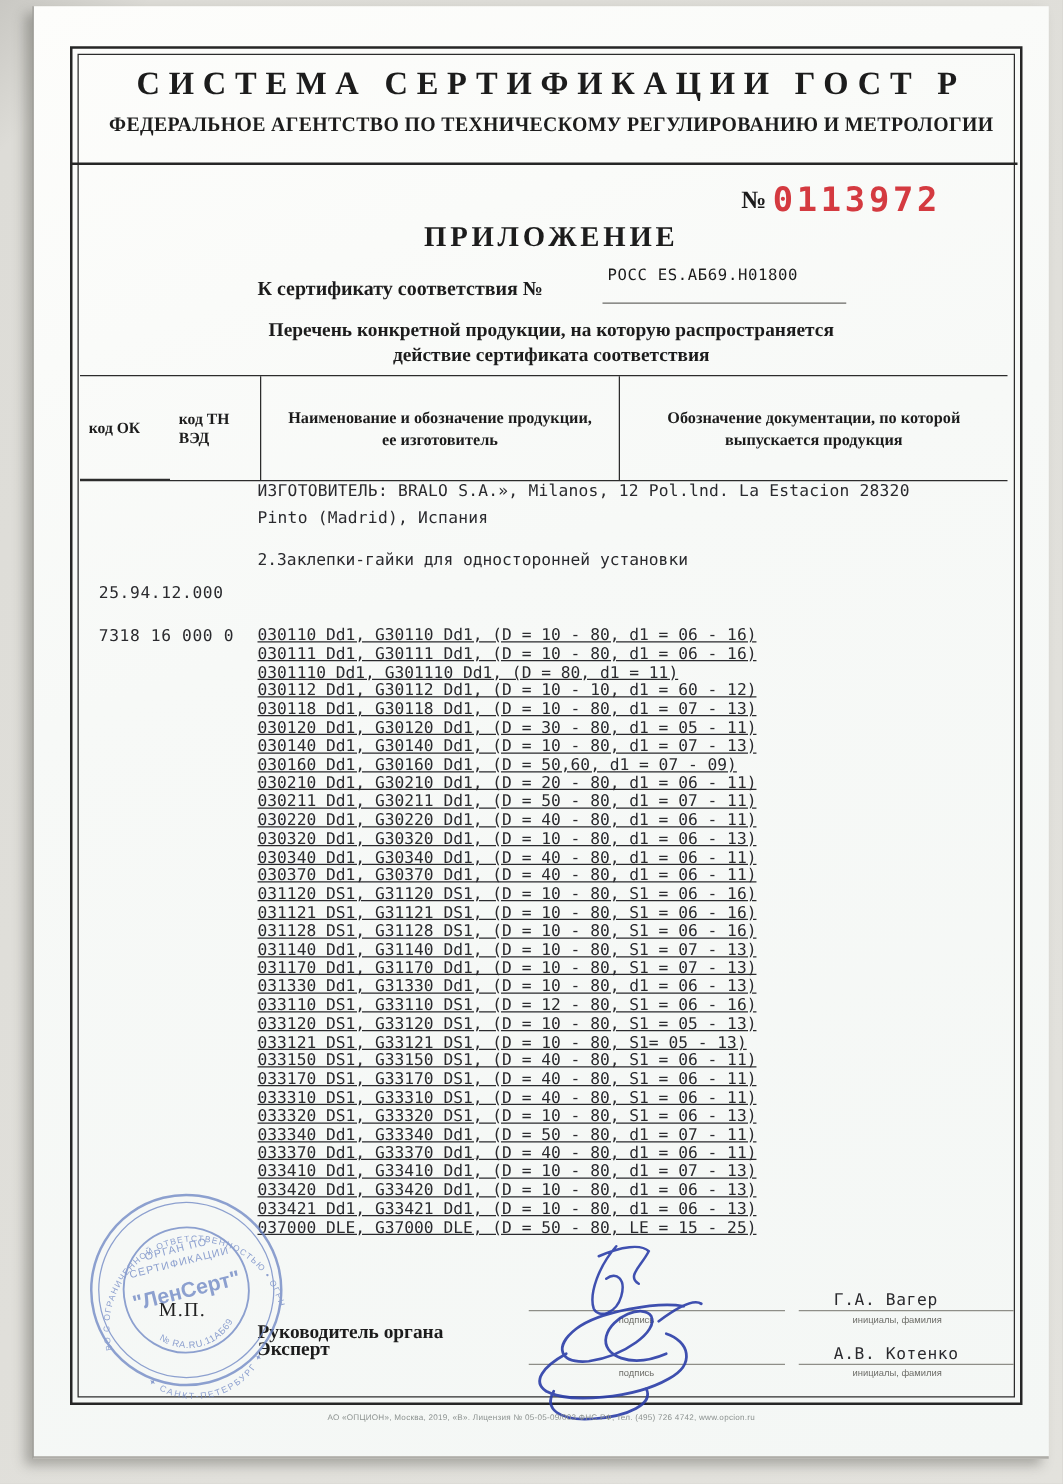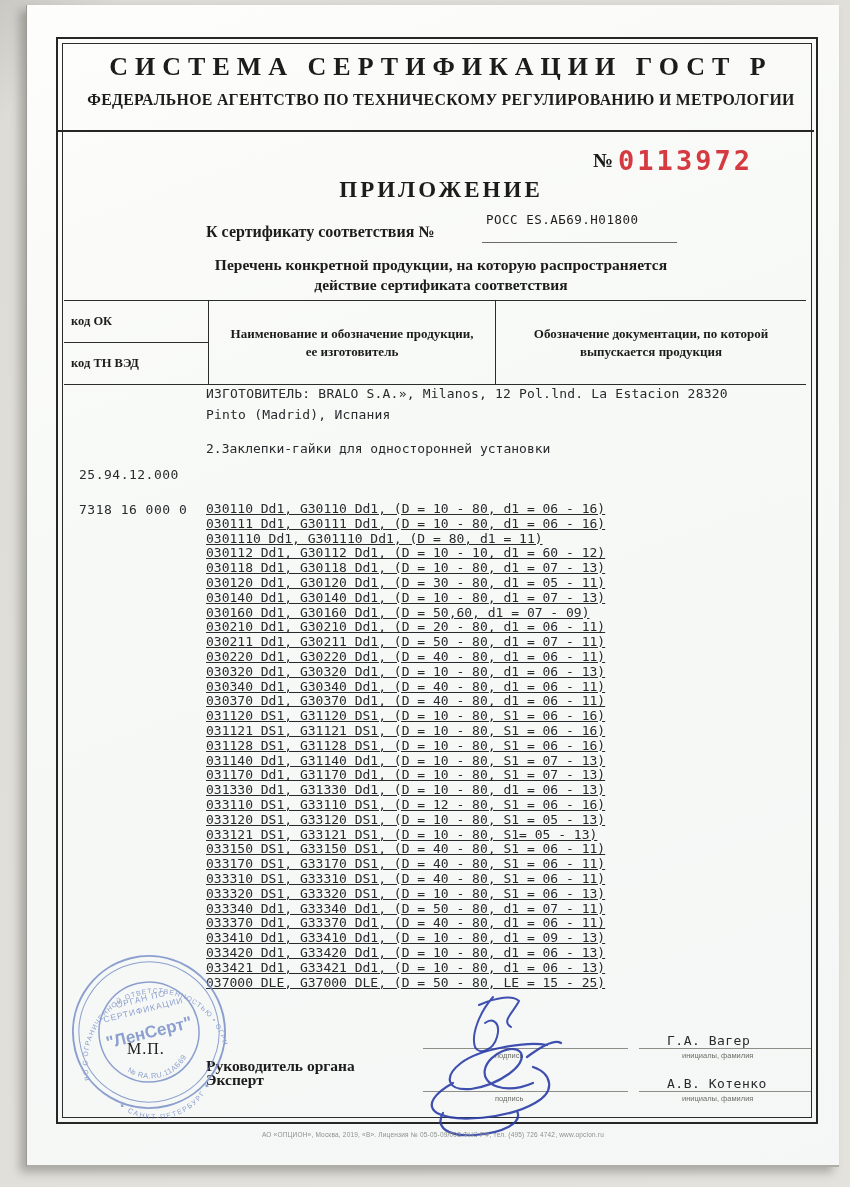--- a/index.html
+++ b/index.html
@@ -28,21 +28,21 @@
                   font-size:27px;color:#d43a40;letter-spacing:3px;vertical-align:-3px;}
   .h-prilozhenie{font-weight:bold;font-size:23px;letter-spacing:3px;}
   .cert-label{font-weight:bold;font-size:16px;}
   .mono{font-family:"DejaVu Sans Mono",monospace;}
   .cert-val{font-size:12.5px;letter-spacing:.5px;}
   .cert-underline{border-bottom:1px solid #6a6a66;height:1px;}
   .desc{font-weight:bold;font-size:15.5px;line-height:20px;}
 
   .tbl{position:absolute;left:37px;top:295px;width:742px;height:83px;
        border-top:1.5px solid #2c2c2c;border-bottom:1.5px solid #2c2c2c;display:flex;}
-  .tbl .c1{width:144px;border-right:1px solid #2c2c2c;display:flex;flex-direction:column;
+  .tbl .c1{width:144px;border-right:1px solid #2c2c2c;display:flex;flex-direction:row;
            font-weight:bold;font-size:12.5px;}
   .tbl .c1 .half{flex:1;display:flex;align-items:center;padding-left:7px;}
   .tbl .c1 .half:first-child{border-bottom:1px solid #2c2c2c;}
   .tbl .c2{width:287px;border-right:1px solid #2c2c2c;display:flex;align-items:center;
            justify-content:center;text-align:center;font-weight:bold;font-size:13px;line-height:18px;padding:0 18px;box-sizing:border-box;}
   .tbl .c3{flex:1;display:flex;align-items:center;justify-content:center;text-align:center;
            font-weight:bold;font-size:13px;line-height:18px;padding:0 14px;box-sizing:border-box;}
 
   .body-mono{font-family:"DejaVu Sans Mono",monospace;font-size:13px;color:#2a2a2e;}
   .manu{line-height:21px;letter-spacing:.2px;}
@@ -135,21 +135,21 @@
         <div class="product-line">031330 Dd1, G31330 Dd1, (D = 10 - 80, d1 = 06 - 13)</div>
         <div class="product-line">033110 DS1, G33110 DS1, (D = 12 - 80, S1 = 06 - 16)</div>
         <div class="product-line">033120 DS1, G33120 DS1, (D = 10 - 80, S1 = 05 - 13)</div>
         <div class="product-line">033121 DS1, G33121 DS1, (D = 10 - 80, S1= 05 - 13)</div>
         <div class="product-line">033150 DS1, G33150 DS1, (D = 40 - 80, S1 = 06 - 11)</div>
         <div class="product-line">033170 DS1, G33170 DS1, (D = 40 - 80, S1 = 06 - 11)</div>
         <div class="product-line">033310 DS1, G33310 DS1, (D = 40 - 80, S1 = 06 - 11)</div>
         <div class="product-line">033320 DS1, G33320 DS1, (D = 10 - 80, S1 = 06 - 13)</div>
         <div class="product-line">033340 Dd1, G33340 Dd1, (D = 50 - 80, d1 = 07 - 11)</div>
         <div class="product-line">033370 Dd1, G33370 Dd1, (D = 40 - 80, d1 = 06 - 11)</div>
-        <div class="product-line">033410 Dd1, G33410 Dd1, (D = 10 - 80, d1 = 09 - 13)</div>
+        <div class="product-line">033410 Dd1, G33410 Dd1, (D = 10 - 80, d1 = 07 - 13)</div>
         <div class="product-line">033420 Dd1, G33420 Dd1, (D = 10 - 80, d1 = 06 - 13)</div>
         <div class="product-line">033421 Dd1, G33421 Dd1, (D = 10 - 80, d1 = 06 - 13)</div>
         <div class="product-line">037000 DLE, G37000 DLE, (D = 50 - 80, LE = 15 - 25)</div>
       </div>
 
     <div class="abs sig-role" style="left:179px;top:1024px;margin-top:28px;">Руководитель органа</div>
     <div class="sig-line" style="left:396px;top:1043px;width:205px;"></div>
     <div class="abs sig-sub" style="left:468px;top:1046px;">подпись</div>
     <div class="abs sig-name" style="left:640px;top:1028px;">Г.А. Вагер</div>
     <div class="sig-line" style="left:612px;top:1043px;width:172px;"></div>

